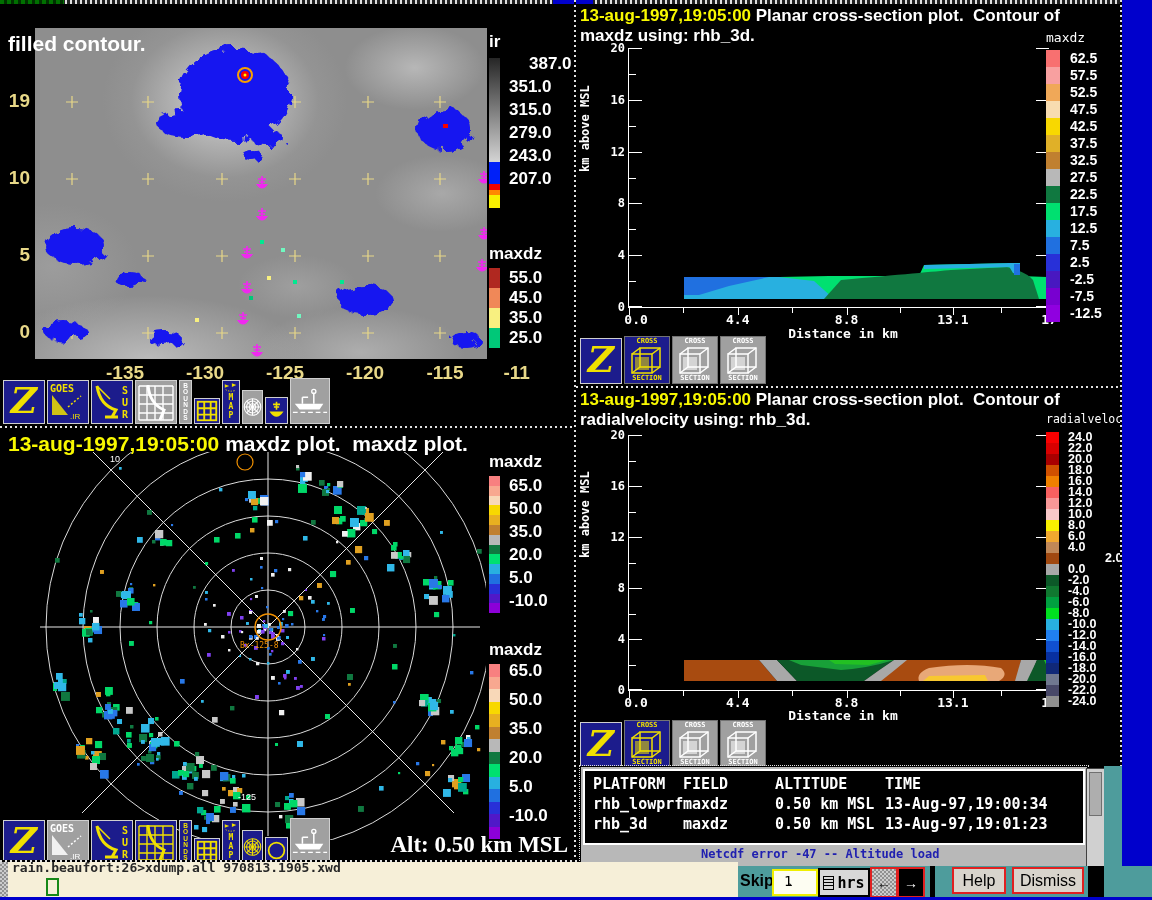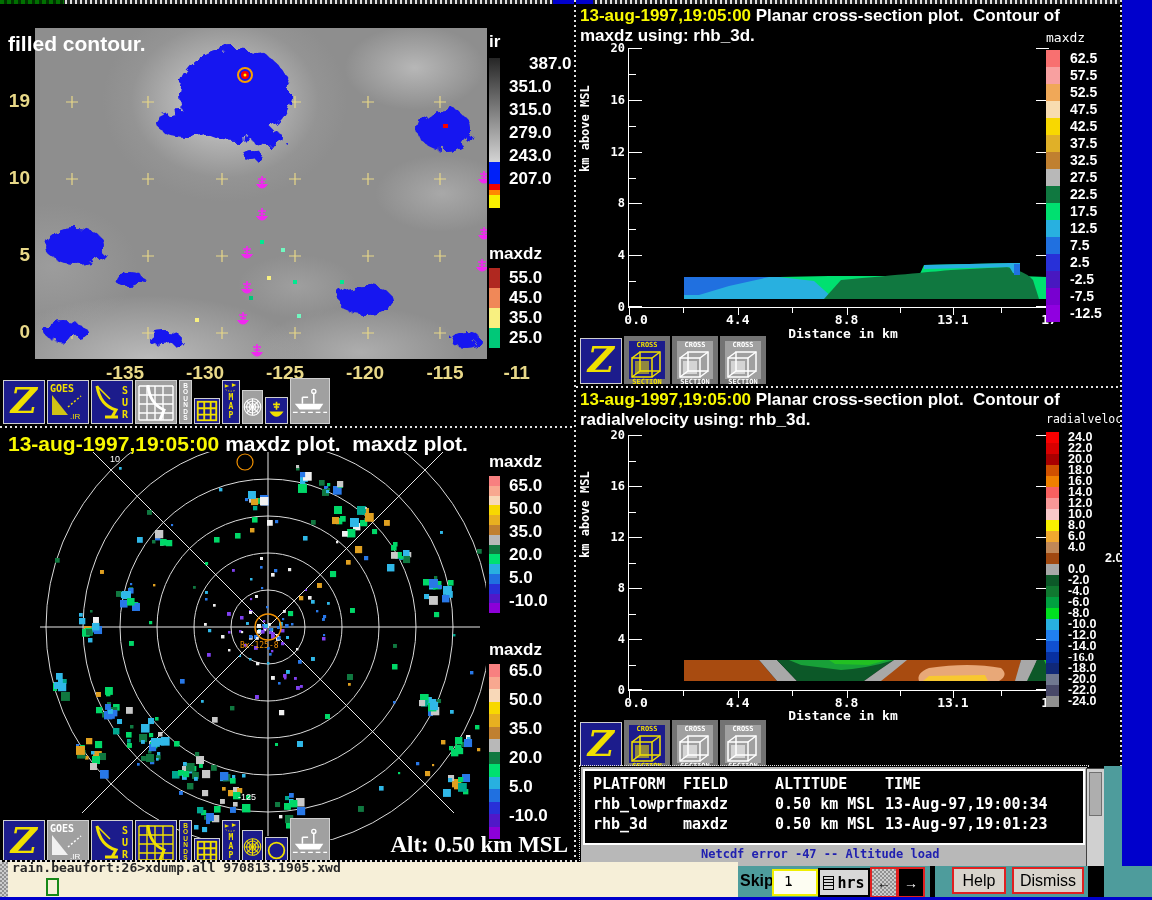--- a/index.html
+++ b/index.html
@@ -12,21 +12,21 @@
   .time{color:#f8f800;}
   .dotline-h{position:absolute;height:2px;background:repeating-linear-gradient(to right,#e0e0e0 0 2px,#000 2px 5px);}
   .dotline-v{position:absolute;width:2px;background:repeating-linear-gradient(to bottom,#e0e0e0 0 2px,#000 2px 5px);}
   .cb-label{position:absolute;color:#fff;font-weight:bold;}
   .cb-bar{position:absolute;display:flex;flex-direction:column;}
   .cb-tick{position:absolute;color:#fff;font-weight:bold;transform:translateY(-50%);}
   .tb{position:absolute;display:flex;align-items:flex-end;gap:2px;}
   .tb-btn{position:relative;box-sizing:border-box;border:1px solid #cfcfcf;display:flex;
           align-items:center;justify-content:center;overflow:hidden;cursor:pointer;}
   .tb-btn svg{display:block;width:100%;height:100%;}
-  .xs-btn{position:relative;box-sizing:border-box;border:5px solid #737373;cursor:pointer;
+  .xs-btn{position:relative;box-sizing:border-box;border:1px solid #737373;cursor:pointer;
           display:flex;flex-direction:column;align-items:center;justify-content:space-between;padding:1px 0;}
   .xs-btn .lbl{font-size:7px;font-weight:bold;font-family:"DejaVu Sans Mono",monospace;line-height:7px;}
   .plot{position:absolute;border-left:1px solid #fff;border-bottom:1px solid #fff;}
   .tickmark{position:absolute;background:#fff;}
   .axlab{position:absolute;color:#fff;font-family:"DejaVu Sans Mono",monospace;font-weight:bold;}
   .khaki{color:#e8d888;font-weight:bold;}
   .status-text{font-family:"DejaVu Sans Mono",monospace;font-weight:bold;color:#fff;font-size:15px;}
   .btn-red{position:absolute;box-sizing:border-box;border:2px solid #e02020;background:#d8d4cc;
            color:#000;font-size:16px;text-align:center;cursor:pointer;font-family:"Liberation Sans",sans-serif;}
   .stipple{background-image:conic-gradient(#909090 25%,#cccccc 0 50%,#909090 0 75%,#cccccc 0);background-size:4px 4px;}
@@ -1087,21 +1087,21 @@
         <div class="cb-tick" style="left: 24px; top: 135px; font-size: 12.5px; position: absolute;">4.0</div>
         <div class="cb-tick" style="left: 24px; top: 146px; font-size: 12.5px; position: absolute; margin-left: 37px;">2.0</div>
         <div class="cb-tick" style="left: 24px; top: 157px; font-size: 12.5px; position: absolute;">0.0</div>
         <div class="cb-tick" style="left: 24px; top: 168px; font-size: 12.5px; position: absolute;">-2.0</div>
         <div class="cb-tick" style="left: 24px; top: 179px; font-size: 12.5px; position: absolute;">-4.0</div>
         <div class="cb-tick" style="left: 24px; top: 190px; font-size: 12.5px; position: absolute;">-6.0</div>
         <div class="cb-tick" style="left: 24px; top: 201px; font-size: 12.5px; position: absolute;">-8.0</div>
         <div class="cb-tick" style="left: 24px; top: 212px; font-size: 12.5px; position: absolute;">-10.0</div>
         <div class="cb-tick" style="left: 24px; top: 223px; font-size: 12.5px; position: absolute;">-12.0</div>
         <div class="cb-tick" style="left: 24px; top: 234px; font-size: 12.5px; position: absolute;">-14.0</div>
-        <div class="cb-tick" style="left: 24px; top: 245px; font-size: 12.5px; position: absolute; font-family: Liberation Serif, serif;">-16.0</div>
+        <div class="cb-tick" style="left: 24px; top: 245px; font-size: 12.5px; position: absolute;">-16.0</div>
         <div class="cb-tick" style="left: 24px; top: 256px; font-size: 12.5px; position: absolute;">-18.0</div>
         <div class="cb-tick" style="left: 24px; top: 267px; font-size: 12.5px; position: absolute;">-20.0</div>
         <div class="cb-tick" style="left: 24px; top: 278px; font-size: 12.5px; position: absolute;">-22.0</div>
         <div class="cb-tick" style="left: 24px; top: 289px; font-size: 12.5px; position: absolute;">-24.0</div>
       </div>
     <div class="tb" id="toolbarD" style="left:4px;top:330px;height:50px;">
         <div class="tb-btn" style="width: 42px; height: 46px; background: rgb(28, 28, 140);">
           <svg viewBox="0 0 40 40">
             <text x="20" y="31" text-anchor="middle" font-family="DejaVu Serif,serif" font-style="italic" font-weight="bold" font-size="36" fill="#f0e000">Z</text>
           </svg>

